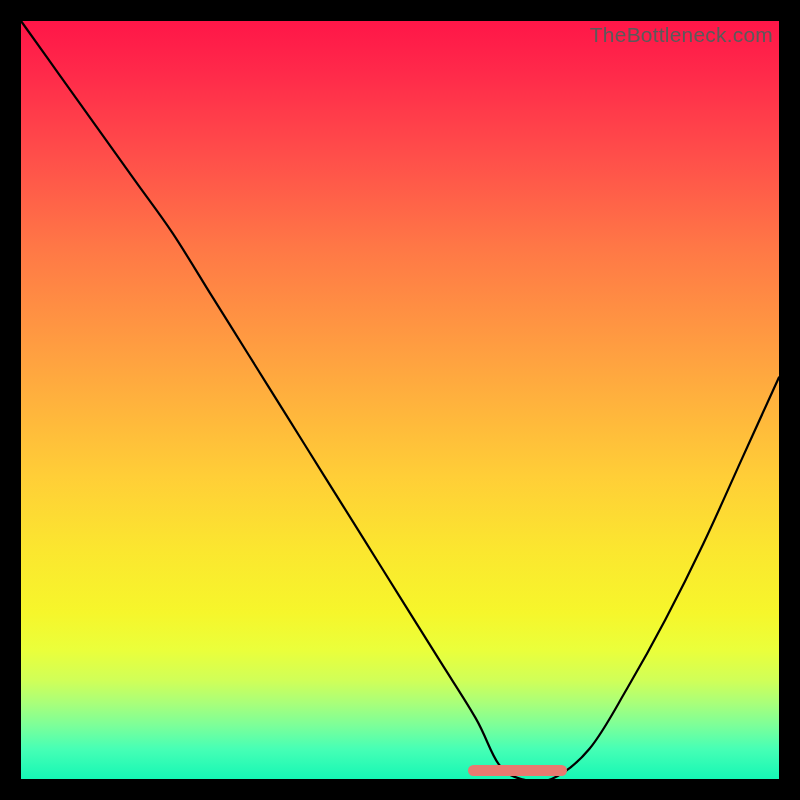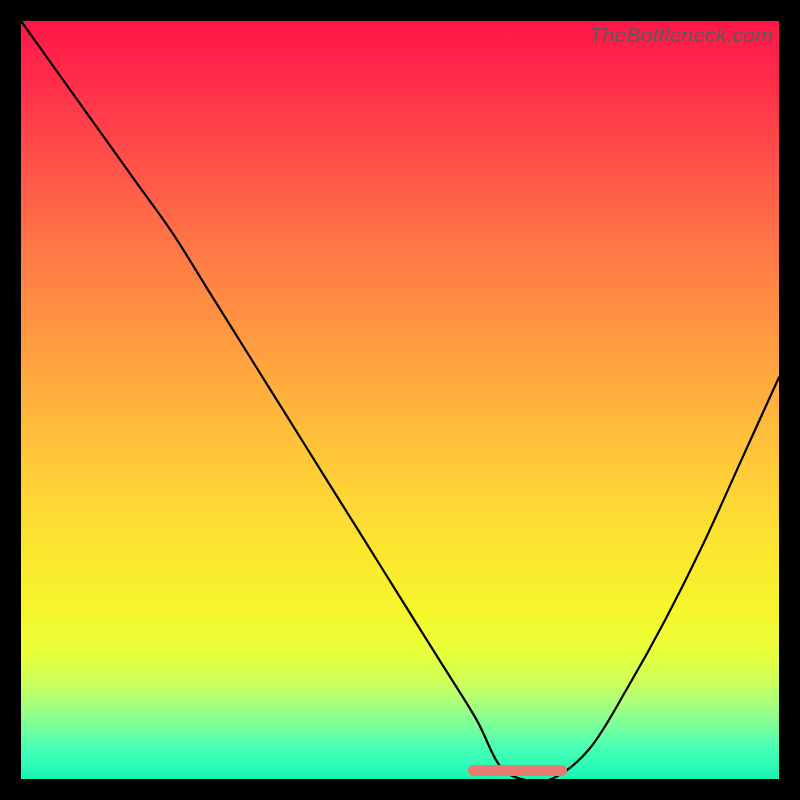--- a/index.html
+++ b/index.html
@@ -9,21 +9,20 @@
     height: 800px;
     background: #000;
     overflow: hidden;
     font-family: Arial, Helvetica, sans-serif;
   }
   .frame {
     position: relative;
     width: 800px;
     height: 800px;
     background: #000;
-    font-style: italic;
   }
   .plot {
     position: absolute;
     left: 21px;
     top: 21px;
     width: 758px;
     height: 758px;
     background: linear-gradient(
       to bottom,
       #ff1648 0%,

